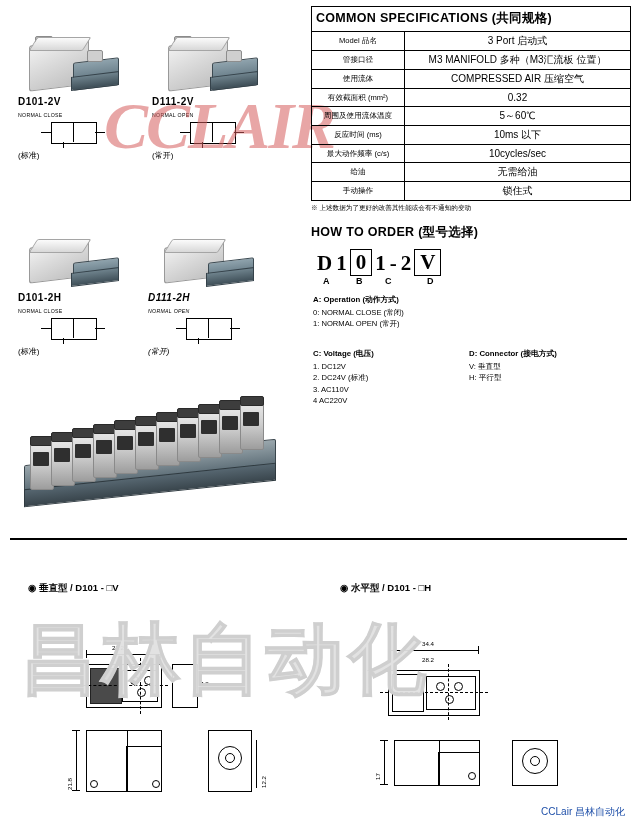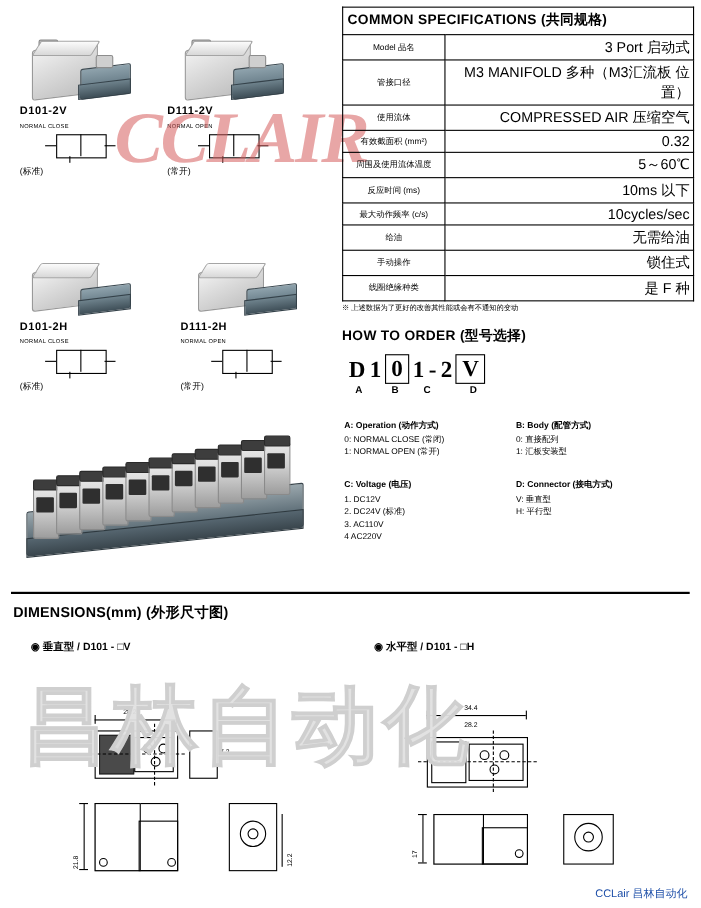--- a/index.html
+++ b/index.html
@@ -237,22 +237,22 @@
     padding: 2px 3px;
     height: 13px;
     vertical-align: middle;
   }
   table.spec td.k {
     width: 86px;
     text-align: center;
     font-size: 7.6px;
   }
   table.spec td.v {
-    text-align: right;
-    font-size: 13px;
+    text-align: center;
+    font-size: 10px;
   }
   .spec-note {
     font-size: 6.6px;
     margin-top: 3px;
     line-height: 1.25;
   }
 
   
   .order-title {
     font-size: 12.5px;
@@ -285,21 +285,21 @@
     height: 14px;
     margin-left: 4px;
     font-size: 9px;
     font-weight: bold;
   }
   .order-letters span {
     position: absolute;
     top: 0;
   }
   .order-desc {
-    margin-top: 18px;
+    margin-top: 4px;
     font-size: 7.6px;
     line-height: 1.5;
     position: relative;
     height: 118px;
   }
   .od-block {
     position: absolute;
   }
   .od-head {
     font-weight: bold;
@@ -439,21 +439,21 @@
       <div class="symbol">
         <div class="sym-box"></div>
         <div class="sym-div"></div>
         <div class="ln lnh" style="left:4px; top:14px; width:10px;"></div>
         <div class="ln lnh" style="left:58px; top:14px; width:10px;"></div>
         <div class="ln lnv" style="left:26px; top:24px; height:6px;"></div>
       </div>
       <div class="std-label">(标准)</div>
     </div>
 
-    <div class="prod" style="left:164px; top:230px; width:120px;">
+    <div class="prod" style="left:148px; top:230px; width:120px;font-style:italic;">
       <div class="valve horiz">
         <div class="coil"></div>
         <div class="coil-top" style="top:9px;"></div>
         <div class="base"></div>
         <div class="base2"></div>
       </div>
       <div class="prod-label">D111-2H</div>
       <div class="sym-label">NORMAL OPEN</div>
       <div class="symbol">
         <div class="sym-box"></div>
@@ -552,24 +552,20 @@
             <td class="v">10cycles/sec</td>
           </tr>
         <tr>
             <td class="k">给油</td>
             <td class="v">无需给油</td>
           </tr>
         <tr>
             <td class="k">手动操作</td>
             <td class="v">锁住式</td>
           </tr>
-        <tr>
-            <td class="k">线圈绝缘种类</td>
-            <td class="v">是 F 种</td>
-          </tr>
       </tbody>
     </table>
     <div class="spec-note">※ 上述数据为了更好的改善其性能或会有不通知的变动</div>
 
     <div class="order-title">HOW TO ORDER (型号选择)</div>
 
     <div class="order-code">
       <span class="oc">D</span>
       <span class="oc">1</span>
       <span class="oc boxed">0</span>
@@ -585,42 +581,36 @@
       <span style="left:70px;">C</span>
       <span style="left:112px;">D</span>
     </div>
 
     <div class="order-desc">
       <div class="od-block" style="left:2px; top:0px; width:150px;">
         <div class="od-head">A: Operation (动作方式)</div>
         <div>0: NORMAL CLOSE  (常闭)</div>
         <div>1: NORMAL OPEN  (常开)</div>
       </div>
-      <div class="od-block" style="left:158px; top:0px; width:150px;">
-        <div class="od-head">B: Body (配管方式)</div>
-        <div>0: 直接配列</div>
-        <div>1: 汇板安装型</div>
-      </div>
       <div class="od-block" style="left:2px; top:54px; width:150px;">
         <div class="od-head">C: Voltage (电压)</div>
         <div>1. DC12V</div>
         <div>2. DC24V (标准)</div>
         <div>3. AC110V</div>
         <div>4  AC220V</div>
       </div>
       <div class="od-block" style="left:158px; top:54px; width:150px;">
         <div class="od-head">D: Connector (接电方式)</div>
         <div>V: 垂直型</div>
         <div>H: 平行型</div>
       </div>
     </div>
   </div>
 
   <div class="hr-thick"></div>
-  <div class="dim-title">DIMENSIONS(mm) (外形尺寸图)</div>
   <div class="dim-sub" style="left:28px; top:582px;">◉ 垂直型 /  D101 - □V</div>
   <div class="dim-sub" style="left:340px; top:582px;">◉ 水平型 /  D101 - □H</div>
 
   <div class="dwg" style="left:60px; top:620px; width:230px; height:180px;">
 
     <div class="dimtxt" style="left:52px; top:24px;">28.2</div>
     <div class="ln lnh" style="left:26px; top:34px; width:74px;"></div>
     <div class="ln lnv" style="left:26px; top:30px; height:8px;"></div>
     <div class="ln lnv" style="left:100px; top:30px; height:8px;"></div>
 

